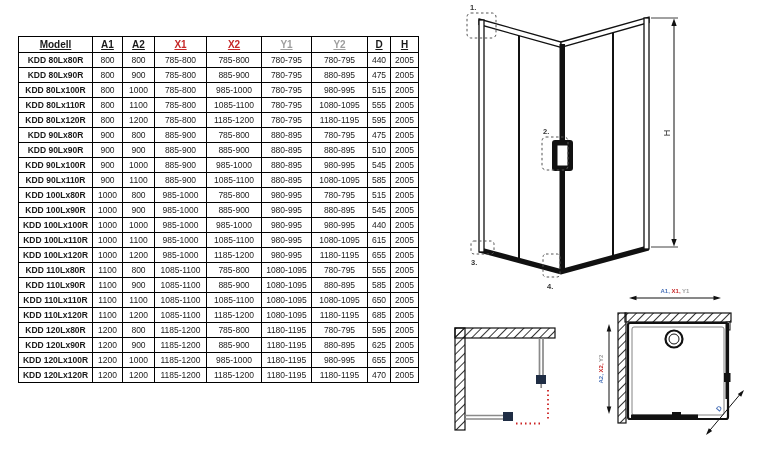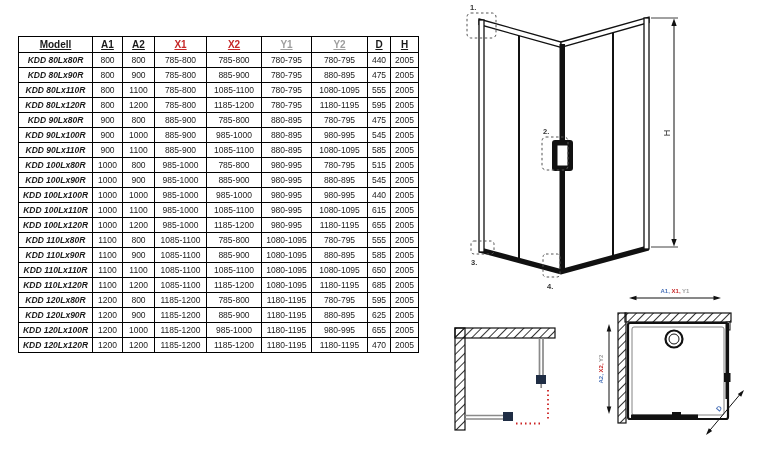--- a/index.html
+++ b/index.html
@@ -12,21 +12,21 @@
     position:absolute;left:18px;top:36px;width:396px;
     border-collapse:collapse;table-layout:fixed;
     font-size:8.5px;border:1.5px solid #000;
   }
   .spec-table th,.spec-table td{
     border:1px solid #000;text-align:center;vertical-align:middle;
     padding:0;white-space:nowrap;overflow:hidden;
   }
   .spec-table th{font-weight:bold;font-size:10px;height:15px;text-decoration:underline;}
   .spec-table td{height:14px;}
-  .spec-table td.model{font-weight:bold;font-style:italic;}
+  .spec-table td.model{font-weight:bold;}
   .c-black{color:#1a1a1a}.c-red{color:#c62828}.c-gray{color:#9e9e9e}
   
   .diag{position:absolute;}
   #iso{left:440px;top:0px;}
   #plan-corner{left:440px;top:318px;}
   #plan-tray{left:598px;top:283px;}
   svg text{font-family:"Liberation Sans",sans-serif;}
   .callout-label{font-size:7.5px;font-weight:bold;fill:#333;}
   .dim-label{font-size:9px;fill:#1a1a1a;}
   .tiny-label{font-size:6px;font-weight:bold;}
@@ -76,20 +76,31 @@
         <td>800</td>
         <td>900</td>
         <td>785-800</td>
         <td>885-900</td>
         <td>780-795</td>
         <td>880-895</td>
         <td>475</td>
         <td>2005</td>
       </tr>
       <tr>
+        <td class="model">KDD 80Lx100R</td>
+        <td>800</td>
+        <td>1000</td>
+        <td>785-800</td>
+        <td>985-1000</td>
+        <td>780-795</td>
+        <td>980-995</td>
+        <td>515</td>
+        <td>2005</td>
+      </tr>
+      <tr>
         <td class="model">KDD 80Lx110R</td>
         <td>800</td>
         <td>1100</td>
         <td>785-800</td>
         <td>1085-1100</td>
         <td>780-795</td>
         <td>1080-1095</td>
         <td>555</td>
         <td>2005</td>
       </tr>
@@ -106,20 +117,31 @@
       </tr>
       <tr>
         <td class="model">KDD 90Lx80R</td>
         <td>900</td>
         <td>800</td>
         <td>885-900</td>
         <td>785-800</td>
         <td>880-895</td>
         <td>780-795</td>
         <td>475</td>
+        <td>2005</td>
+      </tr>
+      <tr>
+        <td class="model">KDD 90Lx90R</td>
+        <td>900</td>
+        <td>900</td>
+        <td>885-900</td>
+        <td>885-900</td>
+        <td>880-895</td>
+        <td>880-895</td>
+        <td>510</td>
         <td>2005</td>
       </tr>
       <tr>
         <td class="model">KDD 90Lx100R</td>
         <td>900</td>
         <td>1000</td>
         <td>885-900</td>
         <td>985-1000</td>
         <td>880-895</td>
         <td>980-995</td>

